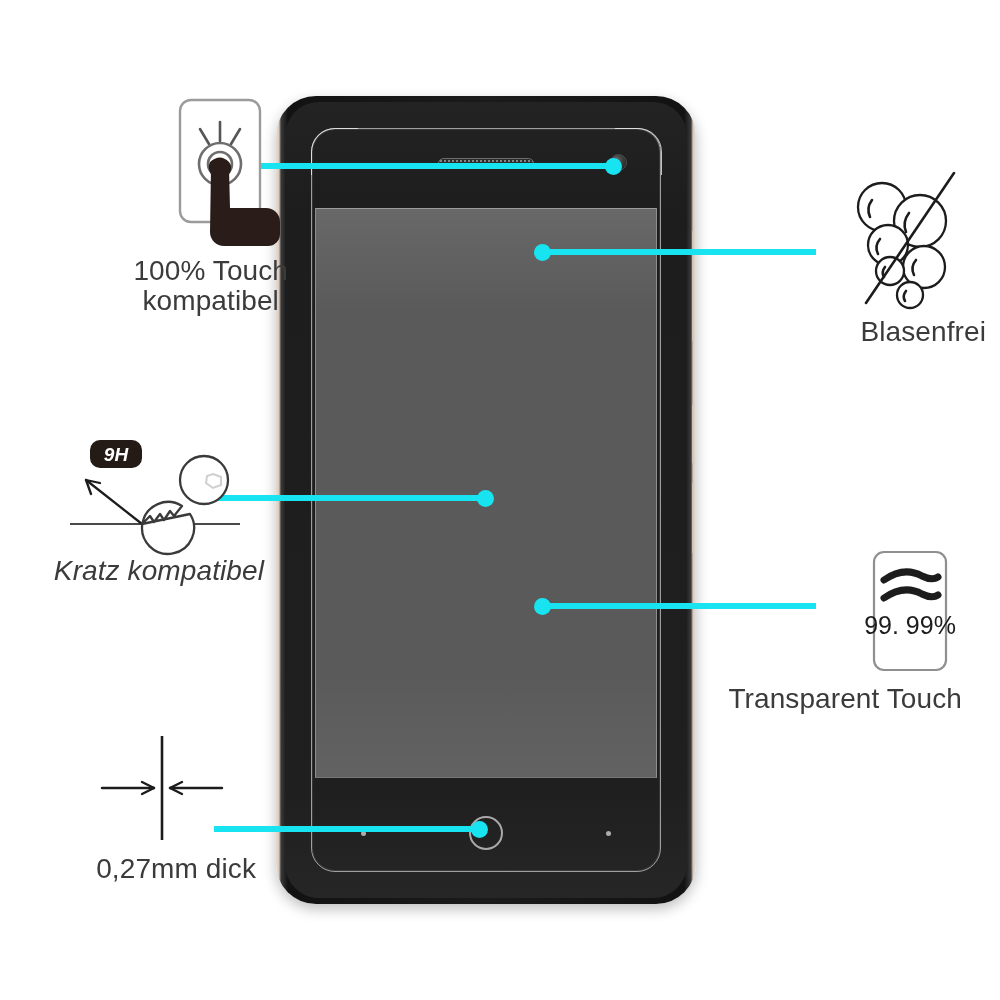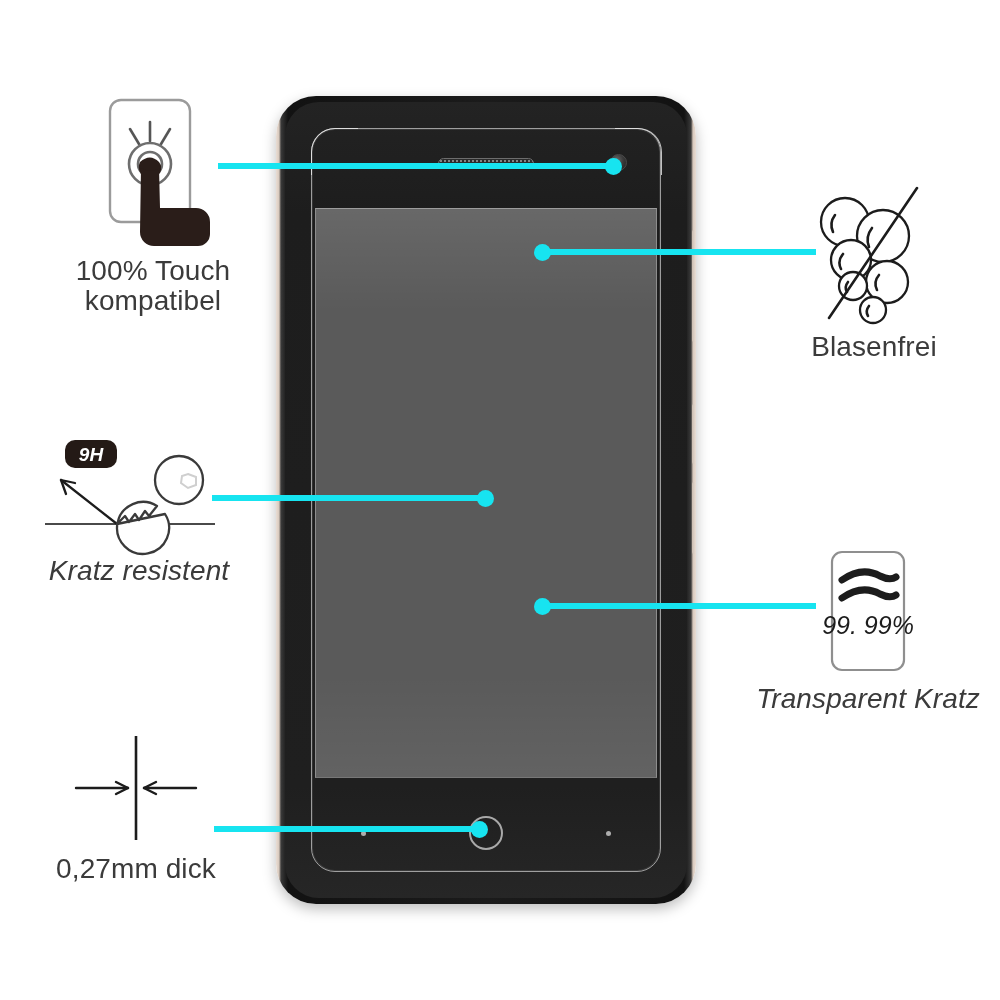--- a/index.html
+++ b/index.html
@@ -5,38 +5,38 @@
   * { box-sizing: border-box; margin: 0; padding: 0; }
   html, body {
     width: 1000px; height: 1000px;
     background: #ffffff;
     font-family: "Liberation Sans", sans-serif;
     overflow: hidden;
   }
   #stage { position: relative; width: 1000px; height: 1000px; background: #fff; }
 
   
-  .feature { position: absolute; display: flex; flex-direction: column; align-items: center; }
+  .feature { position: absolute; display: flex; flex-direction: column; align-items: flex-end; }
   .feature .icon-wrap { display: block; }
   .feature .caption {
     margin-top: 10px;
     color: #3b3b3b;
     font-size: 28px;
     font-weight: 300;
     line-height: 1.08;
     text-align: center;
     white-space: pre-line;
     letter-spacing: .1px;
   }
 
   #f-touch    { left: 18px;  top: 96px;  width: 270px; }
   #f-scratch  { left: 14px;  top: 436px; width: 250px; font-style: italic; }
   #f-thin     { left: 16px;  top: 732px; width: 240px; }
-  #f-bubble   { left: 762px; top: 182px; width: 224px; }
-  #f-clear    { left: 742px; top: 548px; width: 252px; font-style: italic; }
+  #f-bubble   { left: 762px; top: 167px; width: 224px; }
+  #f-clear    { left: 710px; top: 548px; width: 252px; }
 
   
   .callout { position: absolute; height: 6px; background: #17e4f0; }
   .callout .node {
     position: absolute; top: 50%; width: 17px; height: 17px;
     margin-top: -8.5px; border-radius: 50%; background: #17e4f0;
   }
   .callout.to-right .node { left: -4px; }
   .callout.to-left  .node { right: -4px; }
 
@@ -209,21 +209,21 @@
         </g>
 
         <g fill="#ffffff" stroke="#3a3a3a" stroke-width="2.3" stroke-linejoin="round">
           <path d="M78 88 L86 80 L90 86 L96 78 L100 84 L106 75 L110 80 L118 70
                    a26 26 0 1 0 8 8 L78 88 Z"></path>
         </g>
         <circle cx="140" cy="44" r="24" fill="#fff" stroke="#3a3a3a" stroke-width="2.3"></circle>
         <path d="M149 38 l8 3 l0 8 l-8 3 l-7 -5 l1 -7 Z" fill="none" stroke="#cfcfcf" stroke-width="2"></path>
       </svg>
     </span>
-    <span class="caption">Kratz resistent</span>
+    <span class="caption">Kratz kompatibel</span>
   </div>
 
   <div class="feature" id="f-thin">
     <span class="icon-wrap">
       <svg width="188" height="112" viewBox="0 0 188 112">
         <line x1="94" y1="4" x2="94" y2="108" stroke="#1c1c1c" stroke-width="2.6"></line>
         <g stroke="#1c1c1c" stroke-width="2.4" fill="none" stroke-linecap="round">
           <line x1="34" y1="56" x2="86" y2="56"></line>
           <path d="M86 56 L74 50 M86 56 L74 62"></path>
           <line x1="154" y1="56" x2="102" y2="56"></line>
@@ -263,16 +263,16 @@
     <span class="icon-wrap">
       <svg width="104" height="126" viewBox="0 0 104 126">
         <rect x="16" y="4" width="72" height="118" rx="10" ry="10" fill="#ffffff" stroke="#8f8f8f" stroke-width="2.2"></rect>
         <g stroke="#1c1c1c" fill="none" stroke-linecap="round">
           <path d="M26 32 q20 -14 38 -4 q10 5 16 1" stroke-width="7"></path>
           <path d="M26 50 q20 -14 38 -4 q10 5 16 1" stroke-width="7"></path>
         </g>
         <text x="52" y="86" text-anchor="middle" fill="#1c1c1c" font-family="Liberation Sans, sans-serif" font-size="25">99. 99%</text>
       </svg>
     </span>
-    <span class="caption">Transparent Kratz</span>
+    <span class="caption">Transparent Touch</span>
   </div>
 
 </div>
 
 </body></html>

